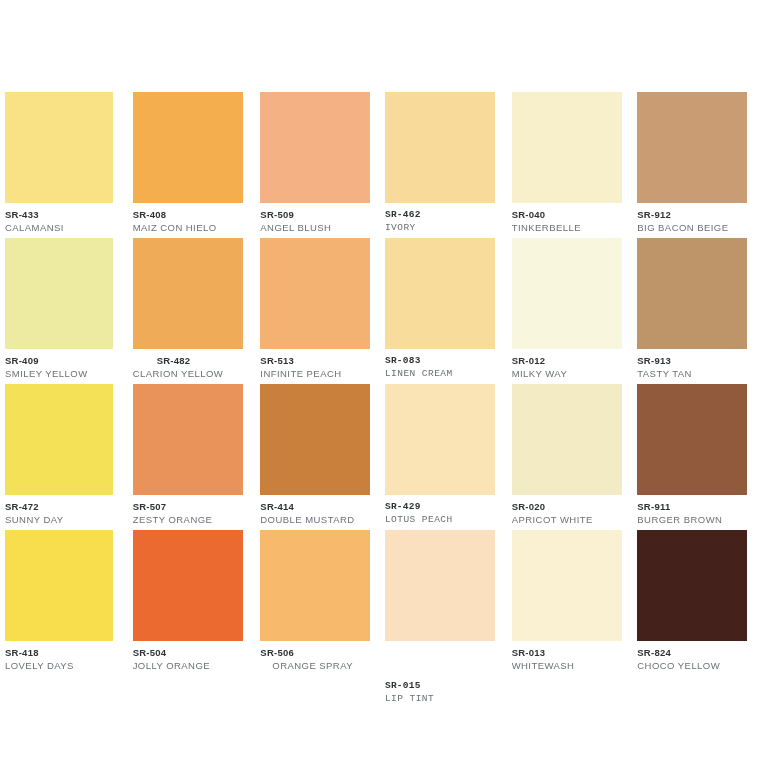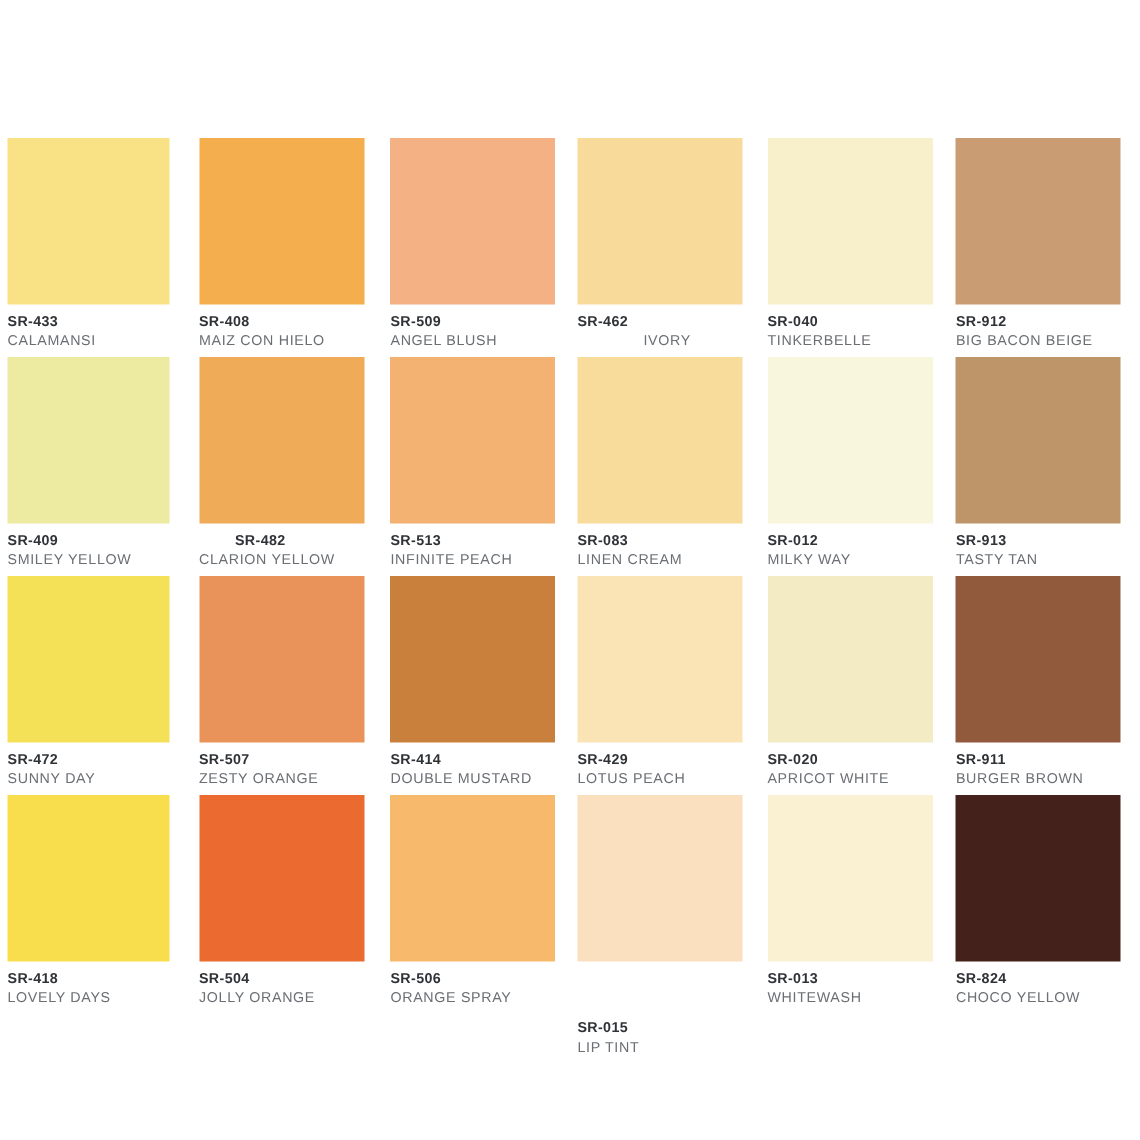--- a/index.html
+++ b/index.html
@@ -43,21 +43,21 @@
     width: 126.666px;
     padding-right: 16px;
   }
 
   
   .swatch-cell.col-0 {
     padding-left: 5px;
   }
   .swatch-cell.col-1 { padding-left: 6px; }
   .swatch-cell.col-2 { padding-left: 7px; }
-  .swatch-cell.col-3 { padding-left: 5px; }
+  .swatch-cell.col-3 { padding-left: 5px; font-family: Liberation Mono, monospace; }
   .swatch-cell.col-4 { padding-left: 5px; }
   .swatch-cell.col-5 { padding-left: 4px; }
 
   .swatch-chip {
     width: 110px;
     height: 111px;
     display: block;
   }
   .swatch-cell.col-0 .swatch-chip { width: 108px; }
 
@@ -109,21 +109,21 @@
           <div class="swatch-chip" style="background-color: rgb(244, 177, 131);"></div>
           <div class="swatch-labels">
             <span class="swatch-code" style="color: rgb(47, 50, 54);">SR-509</span>
             <span class="swatch-name" style="color: rgb(107, 111, 116);">ANGEL BLUSH</span>
           </div>
         </div>
         <div class="swatch-cell col-3">
           <div class="swatch-chip" style="background-color: rgb(248, 219, 155);"></div>
           <div class="swatch-labels">
             <span class="swatch-code" style="color: rgb(47, 50, 54);">SR-462</span>
-            <span class="swatch-name" style="color: rgb(107, 111, 116); margin-left: 44px;">IVORY</span>
+            <span class="swatch-name" style="color: rgb(107, 111, 116);">IVORY</span>
           </div>
         </div>
         <div class="swatch-cell col-4">
           <div class="swatch-chip" style="background-color: rgb(247, 240, 203);"></div>
           <div class="swatch-labels">
             <span class="swatch-code" style="color: rgb(47, 50, 54);">SR-040</span>
             <span class="swatch-name" style="color: rgb(107, 111, 116);">TINKERBELLE</span>
           </div>
         </div>
         <div class="swatch-cell col-5">
@@ -234,21 +234,21 @@
           <div class="swatch-chip" style="background-color: rgb(234, 106, 48);"></div>
           <div class="swatch-labels">
             <span class="swatch-code" style="color: rgb(47, 50, 54);">SR-504</span>
             <span class="swatch-name" style="color: rgb(107, 111, 116);">JOLLY ORANGE</span>
           </div>
         </div>
         <div class="swatch-cell col-2">
           <div class="swatch-chip" style="background-color: rgb(247, 185, 108);"></div>
           <div class="swatch-labels">
             <span class="swatch-code" style="color: rgb(47, 50, 54);">SR-506</span>
-            <span class="swatch-name" style="color: rgb(107, 111, 116);">ORANGE SPRAY</span>
+            <span class="swatch-name" style="color: rgb(107, 111, 116); margin-left: 12px;">ORANGE SPRAY</span>
           </div>
         </div>
         <div class="swatch-cell col-3">
           <div class="swatch-chip" style="background-color: rgb(250, 224, 190);"></div>
           <div class="swatch-labels">
             <span class="swatch-code" style="color: rgb(47, 50, 54); margin-top: 40px;">SR-015</span>
             <span class="swatch-name" style="color: rgb(107, 111, 116);">LIP TINT</span>
           </div>
         </div>
         <div class="swatch-cell col-4">

